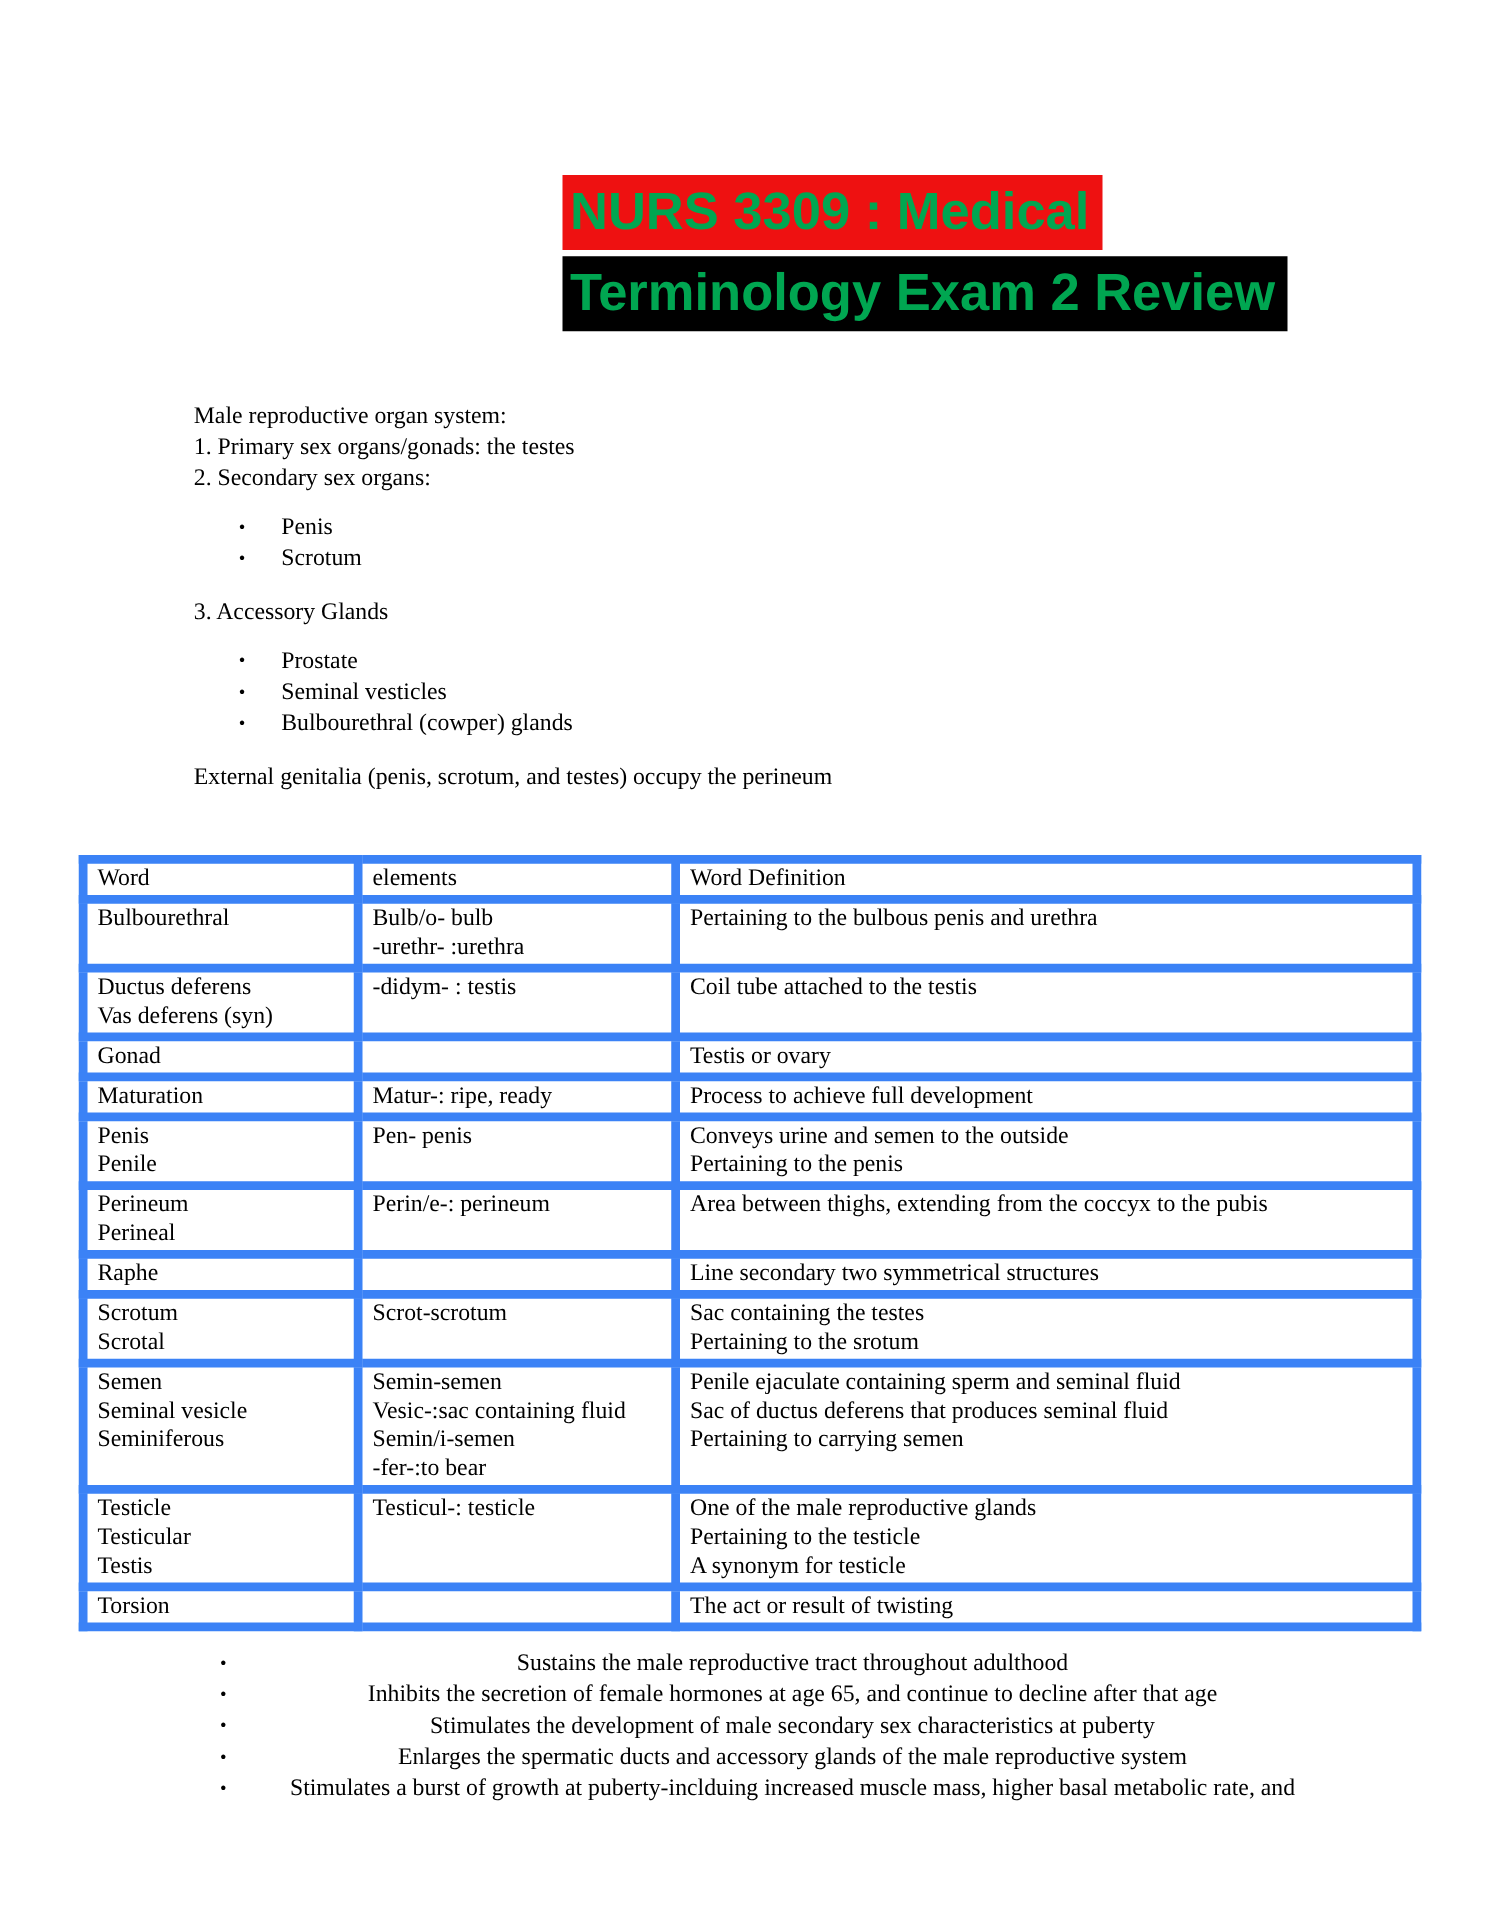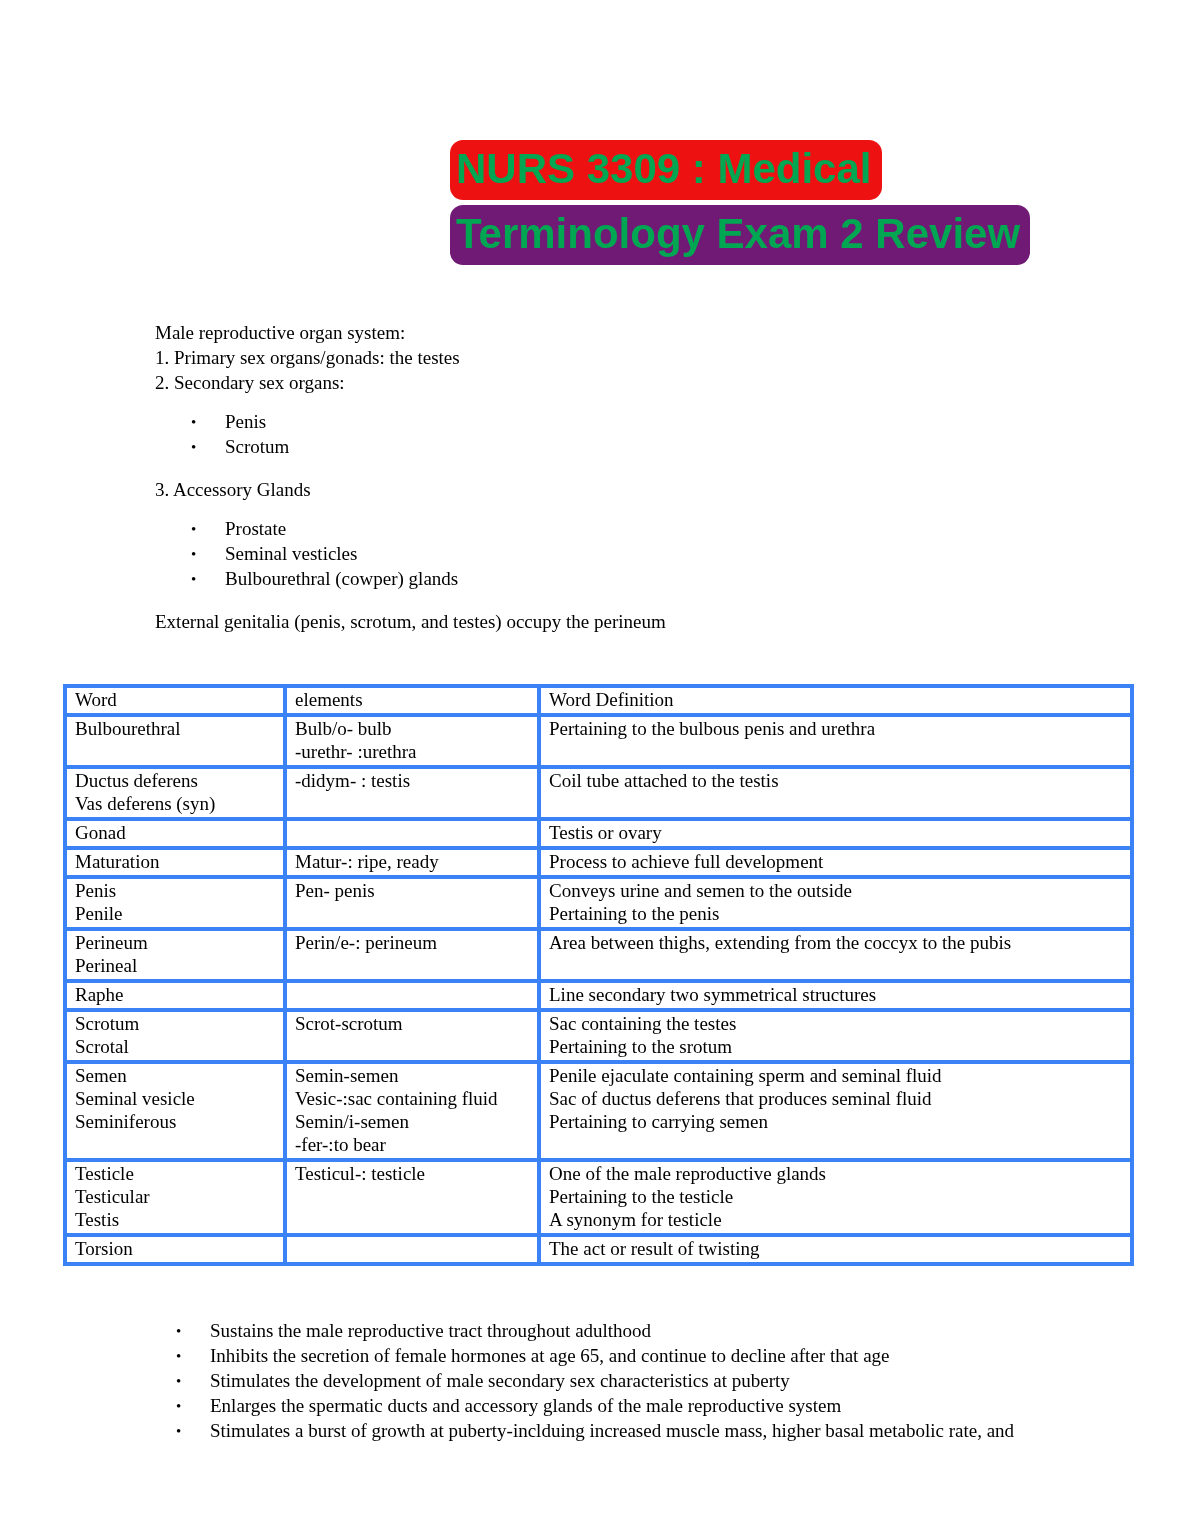--- a/index.html
+++ b/index.html
@@ -18,21 +18,20 @@
   .title-block { position:absolute; left:450px; top:140px; }
   .title-row { margin-bottom:5px; }
   .title-line {
     display:inline-block;
     font-family:"Liberation Sans", sans-serif;
     font-weight:bold;
     font-size:42px;
     line-height:46px;
     padding:6px 10px 8px 6px;
     white-space:nowrap;
-    border-radius:13px;
   }
   .intro-section { position:absolute; left:155px; top:320px; width:930px; }
   .para { line-height:25px; }
   ul.bullets { list-style:none; margin:14px 0 18px 0; padding-left:70px; }
   ul.bullets li { position:relative; line-height:25px; }
   ul.bullets li::before {
     content:"\2022";
     position:absolute;
     left:-34px;
     top:1px;
@@ -43,43 +42,43 @@
     left:63px;
     top:684px;
     width:1067px;
     border-collapse:collapse;
     table-layout:fixed;
   }
   .terminology-table col.c1 { width:220px; }
   .terminology-table col.c2 { width:254px; }
   .terminology-table col.c3 { width:593px; }
   .terminology-table th, .terminology-table td {
-    border:4px solid #3b82f6;
+    border:7px solid #3b82f6;
     padding:0 24px 2px 8px;
     vertical-align:top;
     text-align:left;
     font-weight:normal;
     font-size:19px;
     line-height:23px;
     white-space:pre-line;
   }
   .testosterone-section { position:absolute; left:140px; top:1296px; width:918px; }
-  .testosterone-section ul.bullets { margin-top:22px; }
+  .testosterone-section ul.bullets { margin-top:22px;text-align:center; }
 </style>
 </head>
 <body>
 
 <div class="page">
 
   <div class="title-block">
     <div class="title-row">
       <span class="title-line" style="background-color: rgb(238, 17, 17); color: rgb(0, 166, 81);">NURS 3309 : Medical</span>
     </div>
     <div class="title-row">
-      <span class="title-line" style="background-color: #701a75; color: rgb(0, 166, 81);">Terminology Exam 2 Review</span>
+      <span class="title-line" style="background-color: #000000; color: rgb(0, 166, 81);">Terminology Exam 2 Review</span>
     </div>
   </div>
 
   <div class="intro-section">
     <div class="para">Male reproductive organ system:</div>
     <div class="para">1. Primary sex organs/gonads: the testes</div>
     <div class="para">2.  Secondary sex organs:</div>
 
     <ul class="bullets">
       <li>Penis</li>

